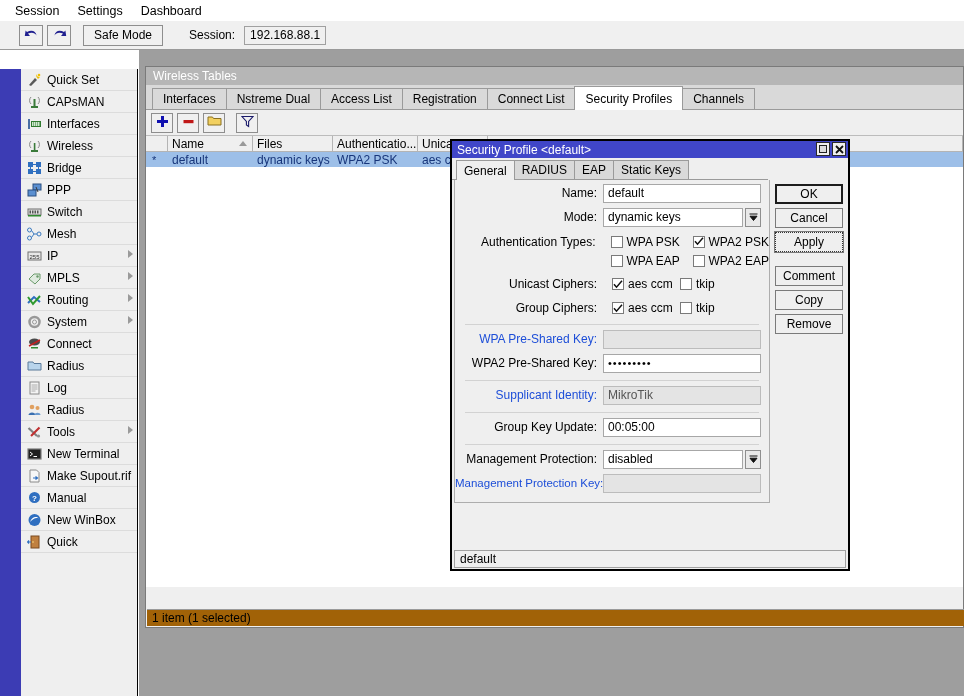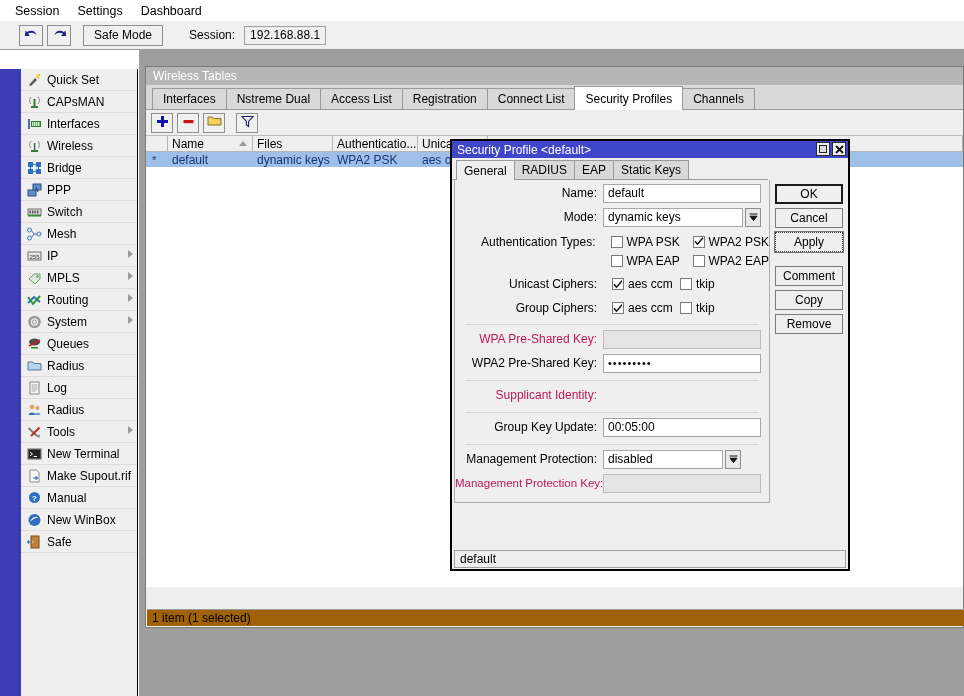--- a/index.html
+++ b/index.html
@@ -220,21 +220,21 @@
     position: absolute; left: 2px; top: 22px;
     width: 316px; height: 323px;
     background: #efefef;
     border: 1px solid #adadad; border-top: none;
   }
   .frow { display: flex; align-items: center; height: 22px; margin-top: 2px; }
   .frow .flabel {
     width: 148px; text-align: right; padding-right: 6px;
     font-size: 12px; white-space: nowrap;
   }
-  .frow .flabel.dim { color: #be185d; }
+  .frow .flabel.dim { color: #1d4ed8; }
   .finput {
     height: 19px; border: 1px solid #a7a7a7; background: #ffffff;
     display: flex; align-items: center; padding: 0 4px;
     font-size: 12px; width: 158px;
   }
   .finput.dis { background: #e4e4e4; color: #555; border-color: #bcbcbc; }
   .fcombo { display: flex; align-items: center; }
   .fcombo .arrowbtn {
     width: 16px; height: 19px; margin-left: 2px;
     background: #e9e9e9; border: 1px solid #8e8e8e;
@@ -452,21 +452,21 @@
       </div>
 
       <div class="sitem">
         <span class="ico">
           <svg width="15" height="14" viewBox="0 0 15 14">
             <ellipse cx="7.5" cy="5" rx="5.5" ry="3.5" fill="#4a4a4a"></ellipse>
             <path d="M2 9 L13 3" stroke="#c02020" stroke-width="1.5"></path>
             <rect x="4" y="10" width="7" height="1.5" fill="#2f8a2f"></rect>
           </svg>
         </span>
-        <span class="lbl">Queues</span>
+        <span class="lbl">Connect</span>
       </div>
 
       <div class="sitem">
         <span class="ico">
           <svg width="15" height="14" viewBox="0 0 15 14">
             <path d="M1 3 L6 3 L7 4.5 L14 4.5 L14 11 L1 11 Z" fill="#b8d4ec" stroke="#5a7a9a"></path>
           </svg>
         </span>
         <span class="lbl">Radius</span>
       </div>
@@ -547,21 +547,21 @@
       </div>
 
       <div class="sitem">
         <span class="ico">
           <svg width="15" height="14" viewBox="0 0 15 14">
             <rect x="4" y="1" width="8" height="12" fill="#c08040" stroke="#7a4a20"></rect>
             <circle cx="6" cy="7" r="0.8" fill="#ffe080"></circle>
             <path d="M0.5 7 H4 M2 5.5 L0.5 7 L2 8.5" stroke="#2f6fc0" stroke-width="1.2" fill="none"></path>
           </svg>
         </span>
-        <span class="lbl">Safe</span>
+        <span class="lbl">Quick</span>
       </div>
 
     </div>
   </div>
 
   <div class="wtwin">
     <div class="wt-title">Wireless Tables</div>
 
     <div class="wt-tabs">
       <div class="wtab">Interfaces</div>
@@ -749,35 +749,36 @@
 
         <div class="frow">
           <div class="flabel">WPA2 Pre-Shared Key:</div>
           <div class="finput" style="letter-spacing:1px;font-size:11px">•••••••••</div>
         </div>
 
         <div class="sep"></div>
 
         <div class="frow">
           <div class="flabel dim">Supplicant Identity:</div>
+          <div class="finput dis">MikroTik</div>
         </div>
 
         <div class="sep"></div>
 
         <div class="frow">
           <div class="flabel">Group Key Update:</div>
           <div class="finput">00:05:00</div>
         </div>
 
         <div class="sep"></div>
 
         <div class="frow">
           <div class="flabel">Management Protection:</div>
           <div class="fcombo">
-            <div class="finput" style="width:120px">disabled</div>
+            <div class="finput" style="width:140px">disabled</div>
             <div class="arrowbtn">
               <svg width="9" height="9" viewBox="0 0 9 9">
                 <path d="M0.5 1 H8.5 M1 3.2 L4.5 7.5 L8 3.2 Z" stroke="#111" fill="#111" stroke-width="1"></path>
               </svg>
             </div>
           </div>
         </div>
 
         <div class="frow">
           <div class="flabel dim" style="font-size:11.5px">Management Protection Key:</div>

